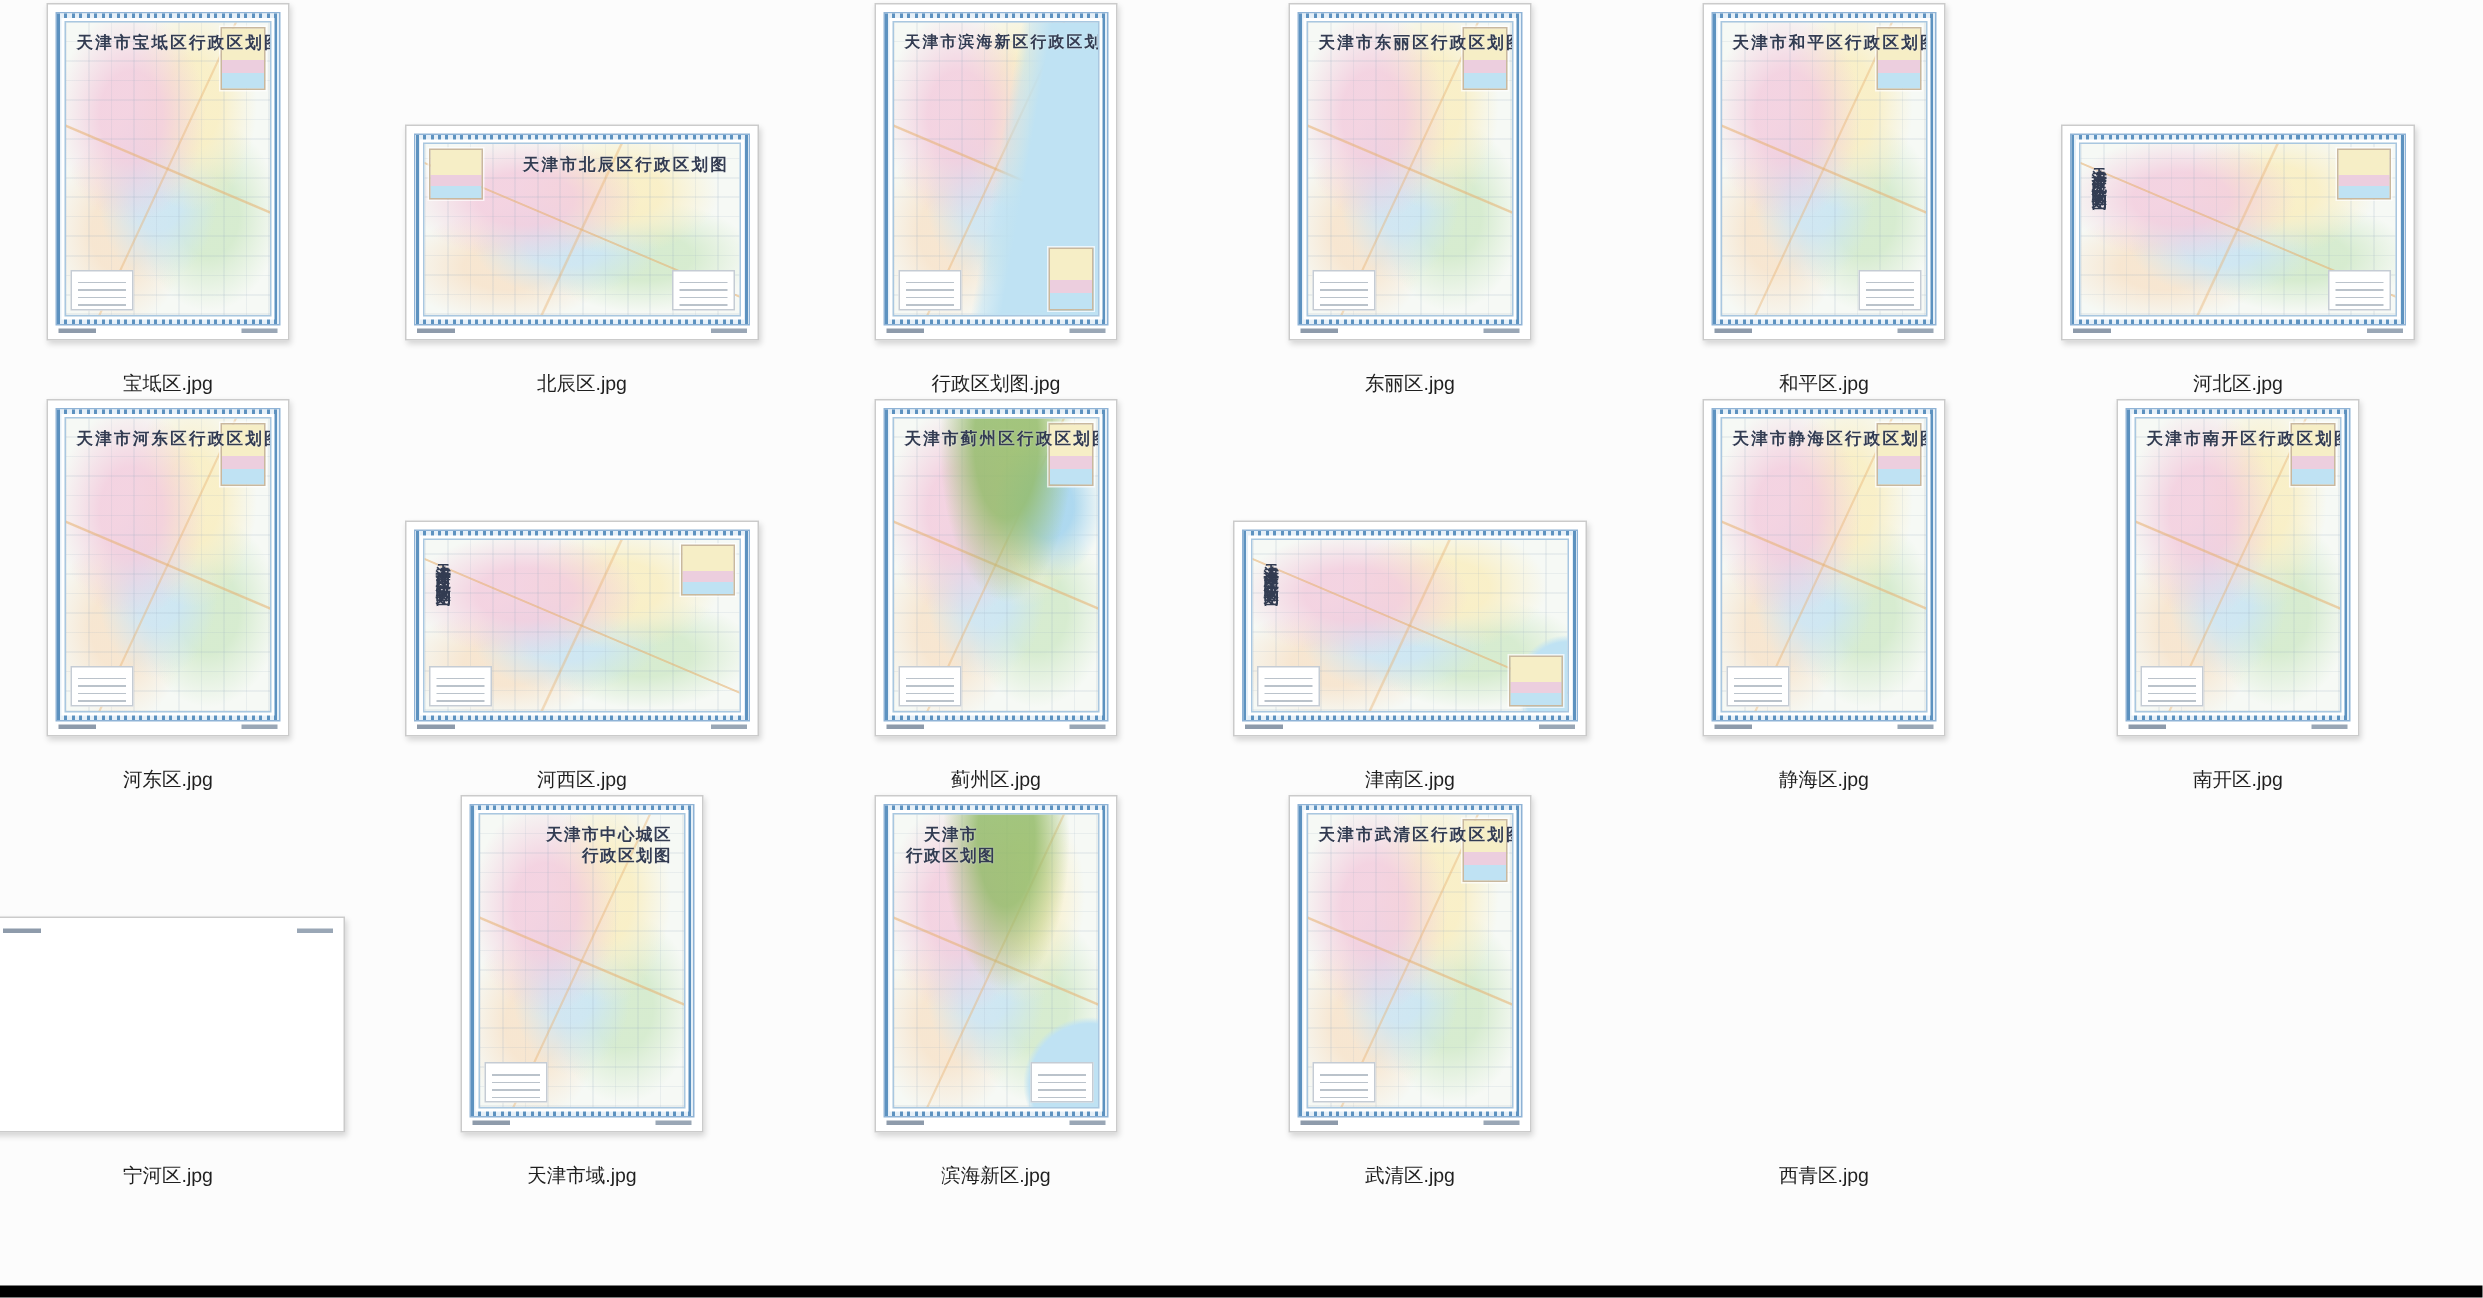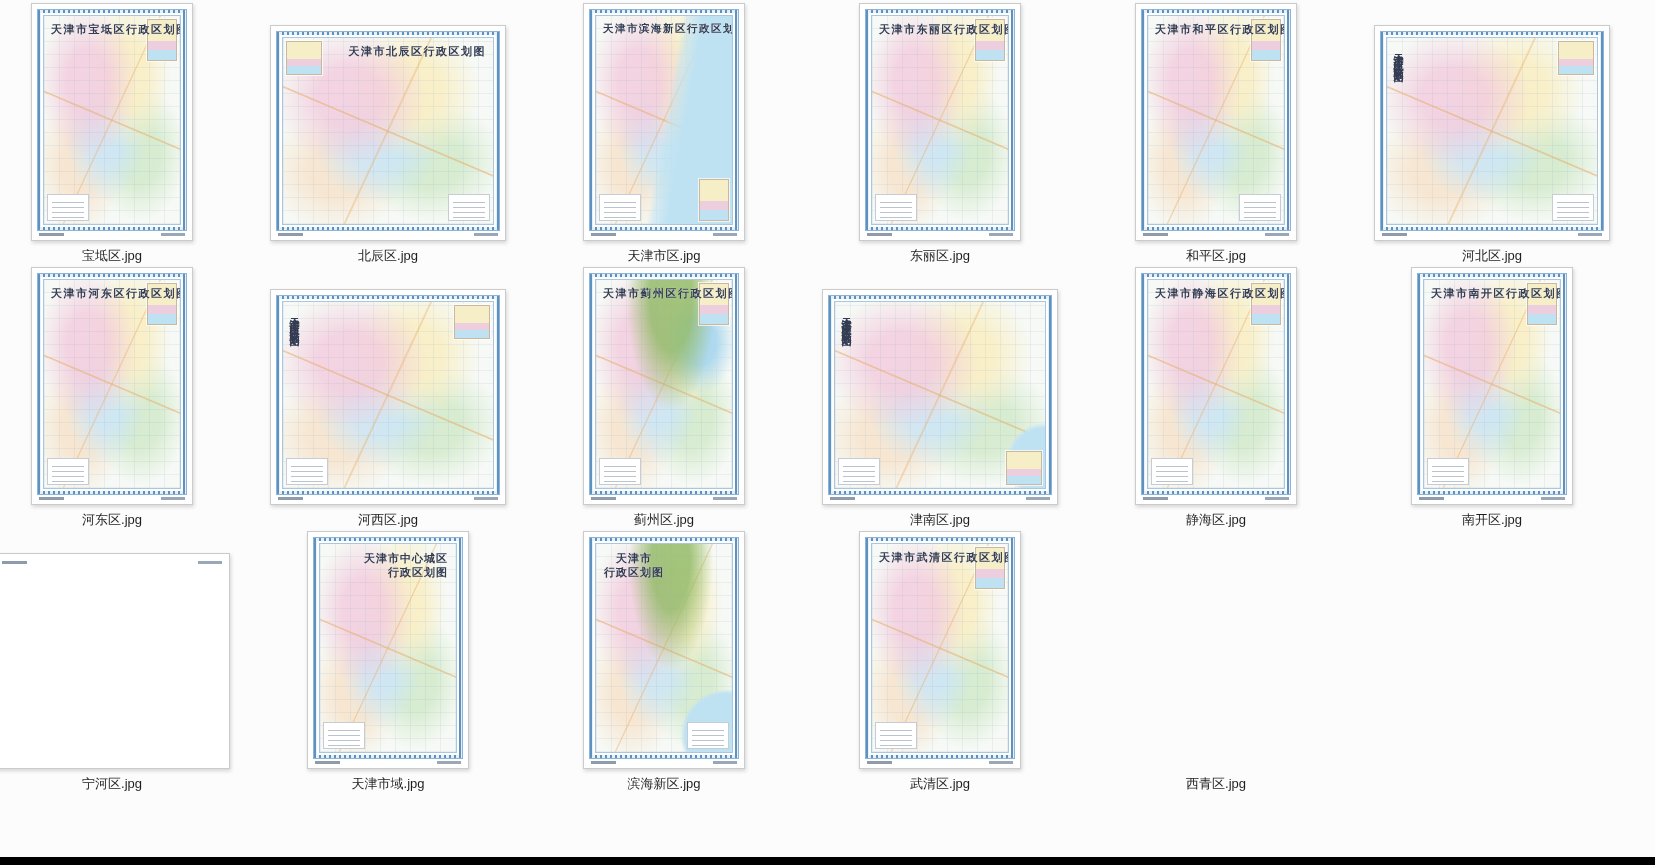--- a/index.html
+++ b/index.html
@@ -37,38 +37,38 @@
     grid-template-rows: repeat(3, 264px);
   }
   .cell {
     display: flex;
     flex-direction: column;
     align-items: center;
     justify-content: flex-end;
     padding-bottom: 2px;
   }
   .label {
-    margin-top: 7px;
+    margin-top: 21px;
     font-size: 13px;
     line-height: 16px;
     color: #1f1f1f;
     text-align: left;
     white-space: nowrap;
   }
 
   .page {
     background: #fff;
     border: 1px solid #cbcbcb;
     box-shadow: 1px 2px 4px rgba(0,0,0,.16);
     padding: 5px 5px 2px;
     display: flex;
     flex-direction: column;
   }
   .page.p { width: 162px; height: 238px; }
-  .page.l { width: 236px; height: 216px; text-align: center; }
+  .page.l { width: 236px; height: 144px; text-align: center; }
 
   .outer {
     flex: 1;
     min-height: 0;
     border: 1px solid #8fb3d6;
   }
   .band {
     height: 100%;
     padding: 3px;
     background: repeating-linear-gradient(90deg, var(--frame-blue) 0 2px, var(--frame-light) 2px 5px);
@@ -226,21 +226,21 @@
           <div class="legend bl"></div>
         </div>
       </div>
           </div>
         </div>
       <div class="pfoot">
           <span class="fm-l"></span>
           <span class="fm-r"></span>
         </div>
     </div>
-    <figcaption class="label">天津市区.jpg</figcaption>
+    <figcaption class="label">行政区划图.jpg</figcaption>
   </figure>
 
   <figure class="cell">
     <div class="page p">
       <div class="outer">
           <div class="band">
             <div class="innerw">
         <div class="map">
           <div class="title t-h tl">天津市东丽区行政区划图</div>
           <div class="inset tr"></div>

